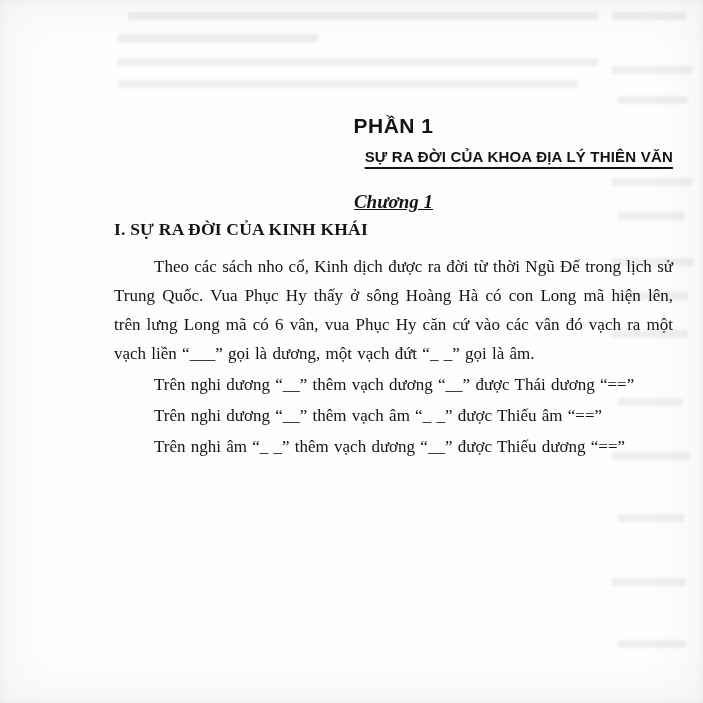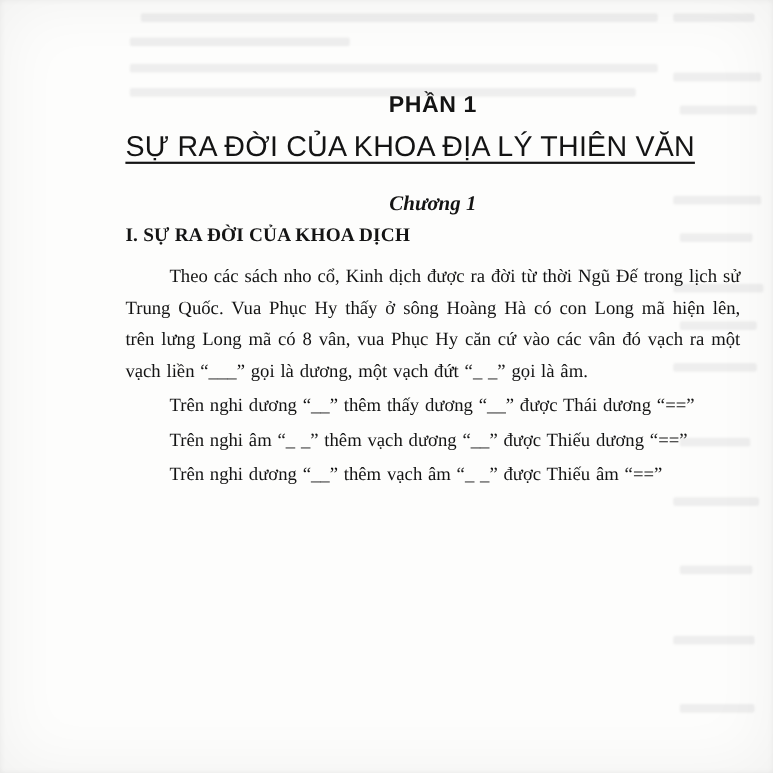--- a/index.html
+++ b/index.html
@@ -22,47 +22,49 @@
   .bleed-bar {
     position: absolute;
     background: rgba(90, 90, 95, 0.09);
     filter: blur(1.2px);
     border-radius: 2px;
     pointer-events: none;
   }
   .content {
     position: relative;
     padding: 84px 30px 0 114px;
+    margin-top: 30px;
   }
   .part-label {
     margin: 0 0 10px 0;
     text-align: center;
     font-family: "Liberation Sans", sans-serif;
     font-weight: bold;
     font-size: 21px;
     letter-spacing: 0.5px;
   }
   .part-title {
     margin: 0 0 26px 0;
-    text-align: left;
+    text-align: right;
     font-family: "Liberation Sans", sans-serif;
-    font-weight: normal;
-    font-size: 26px;
+    font-weight: bold;
+    font-size: 15px;
     letter-spacing: 0.2px;
     text-decoration: underline;
     text-decoration-thickness: 2px;
     text-underline-offset: 5px;
   }
   .chapter-label {
     margin: 0 0 6px 0;
     text-align: center;
     font-family: "Liberation Serif", serif;
     font-weight: bold;
     font-style: italic;
     font-size: 19px;
+    text-decoration: underline;
   }
   .chapter-title {
     margin: 0 0 44px 0;
     text-align: center;
     font-family: "Liberation Serif", serif;
     font-weight: bold;
     font-size: 21.5px;
     letter-spacing: 0.4px;
   }
   .section-heading {
@@ -108,26 +110,26 @@
 
   <div class="content">
 
     <h1 class="part-label">PHẦN 1</h1>
 
     <h2 class="part-title">SỰ RA ĐỜI CỦA KHOA ĐỊA LÝ THIÊN VĂN</h2>
 
     <div class="chapter-label">Chương 1</div>
 
 
-    <h4 class="section-heading">I. SỰ RA ĐỜI CỦA KHOA DỊCH</h4>
+    <h4 class="section-heading">I. SỰ RA ĐỜI CỦA KINH KHÁI</h4>
 
-    <p class="body-para">Theo các sách nho cổ, Kinh dịch được ra đời từ thời Ngũ Đế trong lịch sử Trung Quốc. Vua Phục Hy thấy ở sông Hoàng Hà có con Long mã hiện lên, trên lưng Long mã có 8 vân, vua Phục Hy căn cứ vào các vân đó vạch ra một vạch liền “___” gọi là dương, một vạch đứt “_ _” gọi là âm.</p>
+    <p class="body-para">Theo các sách nho cổ, Kinh dịch được ra đời từ thời Ngũ Đế trong lịch sử Trung Quốc. Vua Phục Hy thấy ở sông Hoàng Hà có con Long mã hiện lên, trên lưng Long mã có 6 vân, vua Phục Hy căn cứ vào các vân đó vạch ra một vạch liền “___” gọi là dương, một vạch đứt “_ _” gọi là âm.</p>
 
 
 
-    <p class="body-para">Trên nghi dương “__” thêm thấy dương “__” được Thái dương “==”</p>
+    <p class="body-para">Trên nghi dương “__” thêm vạch dương “__” được Thái dương “==”</p>
+
+    <p class="body-para">Trên nghi dương “__” thêm vạch âm “_ _” được Thiếu âm “==”</p>
 
     <p class="body-para">Trên nghi âm “_ _” thêm vạch dương “__” được Thiếu dương “==”</p>
-
-    <p class="body-para">Trên nghi dương “__” thêm vạch âm “_ _” được Thiếu âm “==”</p>
 
   </div>
 </div>
 
 </body></html>

